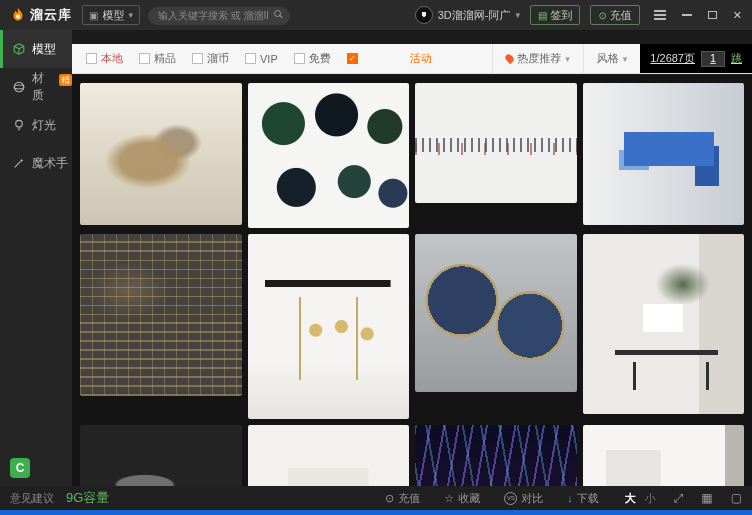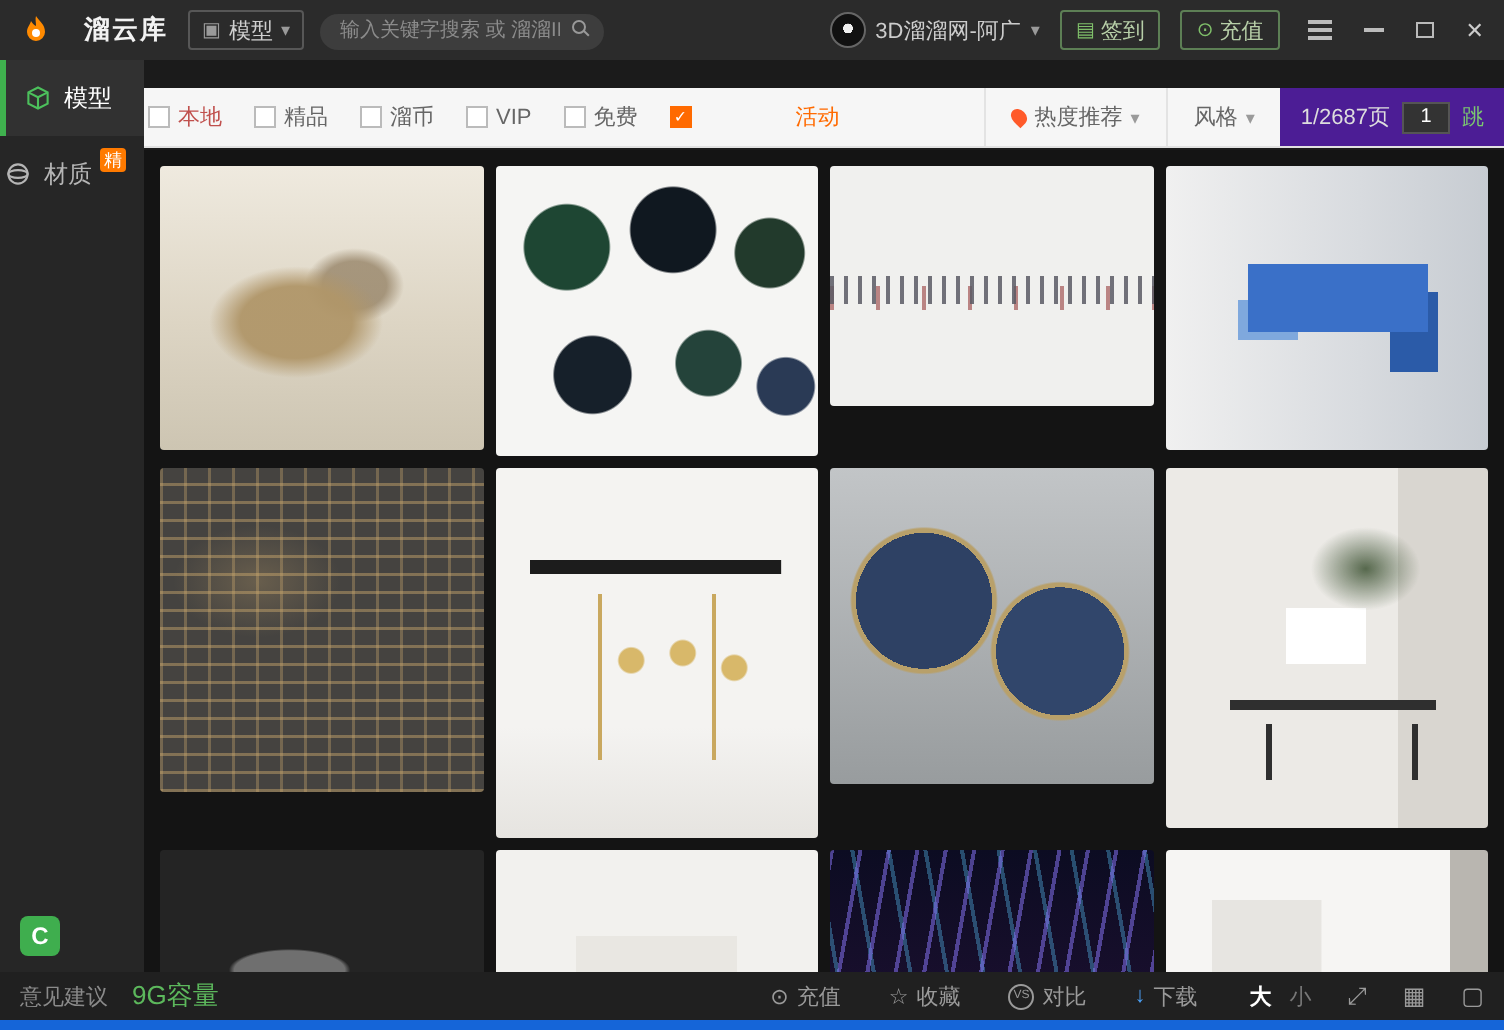--- a/index.html
+++ b/index.html
@@ -4,21 +4,21 @@
 <style>
   * { margin:0; padding:0; box-sizing:border-box; }
   html,body { width:752px; height:515px; overflow:hidden; }
   body { font-family:"Liberation Sans", sans-serif; background:#1b1b1b; position:relative; }
 
   .window { position:absolute; inset:0; }
 
   
   .titlebar { position:absolute; top:0; left:0; right:0; height:30px; background:#2b2b2b;
               display:flex; align-items:center; padding:0 10px; }
-  .logo { display:flex; align-items:center; gap:16px; }
+  .logo { display:flex; align-items:center; gap:4px; }
   .logo .appname { color:#f2f2f2; font-size:13px; font-weight:bold; letter-spacing:1px; }
   .flame { width:16px; height:16px; }
   .cat-btn { margin-left:10px; height:20px; border:1px solid #575757; border-radius:2px;
              display:flex; align-items:center; gap:4px; padding:0 6px; color:#cfcfcf; font-size:11px; cursor:pointer; }
   .cat-btn .glyph { font-size:10px; color:#9a9a9a; }
   .arrow { font-size:9px; color:#9a9a9a; }
   .searchbox { position:relative; margin-left:8px; }
   .search { width:142px; height:18px; background:#3d3d3d; border:none; border-radius:9px;
             color:#cccccc; font-size:10px; padding:0 22px 0 10px; outline:none;
             font-family:"Liberation Sans", sans-serif; }
@@ -35,46 +35,46 @@
           font-family:"Liberation Sans", sans-serif; }
   .obtn .glyph { font-size:10px; color:#7fbf6a; }
   .winctl { margin-left:14px; display:flex; align-items:center; gap:16px; }
   .hamb { width:12px; height:2px; background:#bbb; box-shadow:0 -4px 0 #bbb, 0 4px 0 #bbb; }
   .minbar { width:10px; height:2px; background:#bbb; }
   .maxbox { width:9px; height:8px; border:1px solid #bbb; }
   .closex { color:#cccccc; font-size:11px; }
 
   
   .sidebar { position:absolute; top:30px; left:0; width:72px; bottom:29px; background:#262626; }
-  .side-item { height:38px; display:flex; align-items:center; gap:6px; padding-left:2px;
+  .side-item { height:38px; display:flex; align-items:center; gap:6px; padding-left:12px;
                color:#b5b5b5; font-size:12px; cursor:pointer; position:relative; }
   .side-item svg { width:14px; height:14px; flex:none; }
   .side-item.active { background:#313131; color:#ffffff; border-left:3px solid #3fb14e; padding-left:9px; }
   .side-item.active svg { color:#4cc05c; }
   .badge { background:#ff7a00; color:#fff; font-size:9px; line-height:12px; height:12px;
            padding:0 2px; border-radius:2px; align-self:flex-start; margin-top:6px; margin-left:-2px; }
   .svc { position:absolute; left:10px; bottom:8px; width:20px; height:20px; background:#3fae4e;
          border-radius:4px; color:#fff; font-weight:bold; font-size:12px;
          display:flex; align-items:center; justify-content:center; cursor:pointer; }
 
   
   .filterbar { position:absolute; left:72px; right:0; top:44px; height:30px; background:#f6f6f6;
                display:flex; align-items:stretch; border-bottom:1px solid #e2e2e2; }
-  .filters { flex:1; display:flex; align-items:center; padding-left:2px; }
+  .filters { flex:1; display:flex; align-items:center; padding-left:14px; }
   .cb { display:flex; align-items:center; gap:4px; margin-right:16px; font-size:11px; color:#666; cursor:pointer; }
   .box { width:11px; height:11px; border:1px solid #bbb; background:#fff; display:inline-flex;
          align-items:center; justify-content:center; font-size:8px; color:#fff; }
   .fc0 .cl { color:#c0504d; }
   .fc5 .cl { color:#ff6a00;margin-left:48px; }
   .fc5 .box { background:#ff6a00; border-color:#ff6a00; }
   .drop { display:flex; align-items:center; gap:4px; padding:0 13px; font-size:11px; color:#666;
           border-left:1px solid #e3e3e3; cursor:pointer; }
   .hot { width:7px; height:9px; background:#ff5a2a; border-radius:50% 50% 50% 0; transform:rotate(-45deg); }
-  .pager { background:#4c1d95; color:#dddddd; display:flex; align-items:center; gap:6px;
-           padding:0 10px; font-size:11px; }
+  .pager { background:#000000; color:#dddddd; display:flex; align-items:center; gap:6px;
+           padding:0 10px; font-size:11px;text-decoration:underline; }
   .pager input { width:24px; height:16px; background:#333; border:1px solid #555; color:#fff;
                  text-align:center; font-size:10px; font-family:"Liberation Sans", sans-serif; }
   .jump { color:#7bc96f; cursor:pointer; }
 
   
   .grid-area { position:absolute; left:72px; right:0; top:75px; bottom:29px; background:#141414;
                overflow:hidden; padding:8px; }
   .grid { display:grid; grid-template-columns:repeat(4, 1fr); grid-template-rows:145px 185px 150px; gap:6px; }
   .cell { width:100%; border-radius:2px; align-self:start; cursor:pointer; }
   .t1 { height:142px; background:
@@ -213,20 +213,34 @@
       <span>模型</span>
     </div>
     <div class="side-item">
       <svg viewBox="0 0 16 16" fill="none" stroke="currentColor" stroke-width="1.2">
         <circle cx="8" cy="8" r="5.5"></circle>
           <ellipse cx="8" cy="8" rx="5.5" ry="2.2"></ellipse>
       </svg>
       <span>材质</span>
       <span class="badge">精</span>
     </div>
+    <div class="side-item">
+      <svg viewBox="0 0 16 16" fill="none" stroke="currentColor" stroke-width="1.2">
+        <circle cx="8" cy="6.5" r="3.8"></circle>
+          <path d="M6.5 11.5h3M7 13.5h2"></path>
+      </svg>
+      <span>灯光</span>
+    </div>
+    <div class="side-item">
+      <svg viewBox="0 0 16 16" fill="none" stroke="currentColor" stroke-width="1.2">
+        <path d="M3 13L9.5 6.5"></path>
+          <path d="M11 3l.6 1.6L13.2 5.2l-1.6.6L11 7.4l-.6-1.6-1.6-.6 1.6-.6z" fill="currentColor" stroke="none"></path>
+      </svg>
+      <span>魔术手</span>
+    </div>
     <div class="svc">
       <span>C</span>
     </div>
   </div>
 
   <div class="filterbar">
     <div class="filters">
       <label class="cb fc0">
         <span class="box"></span>
         <span class="cl">本地</span>

